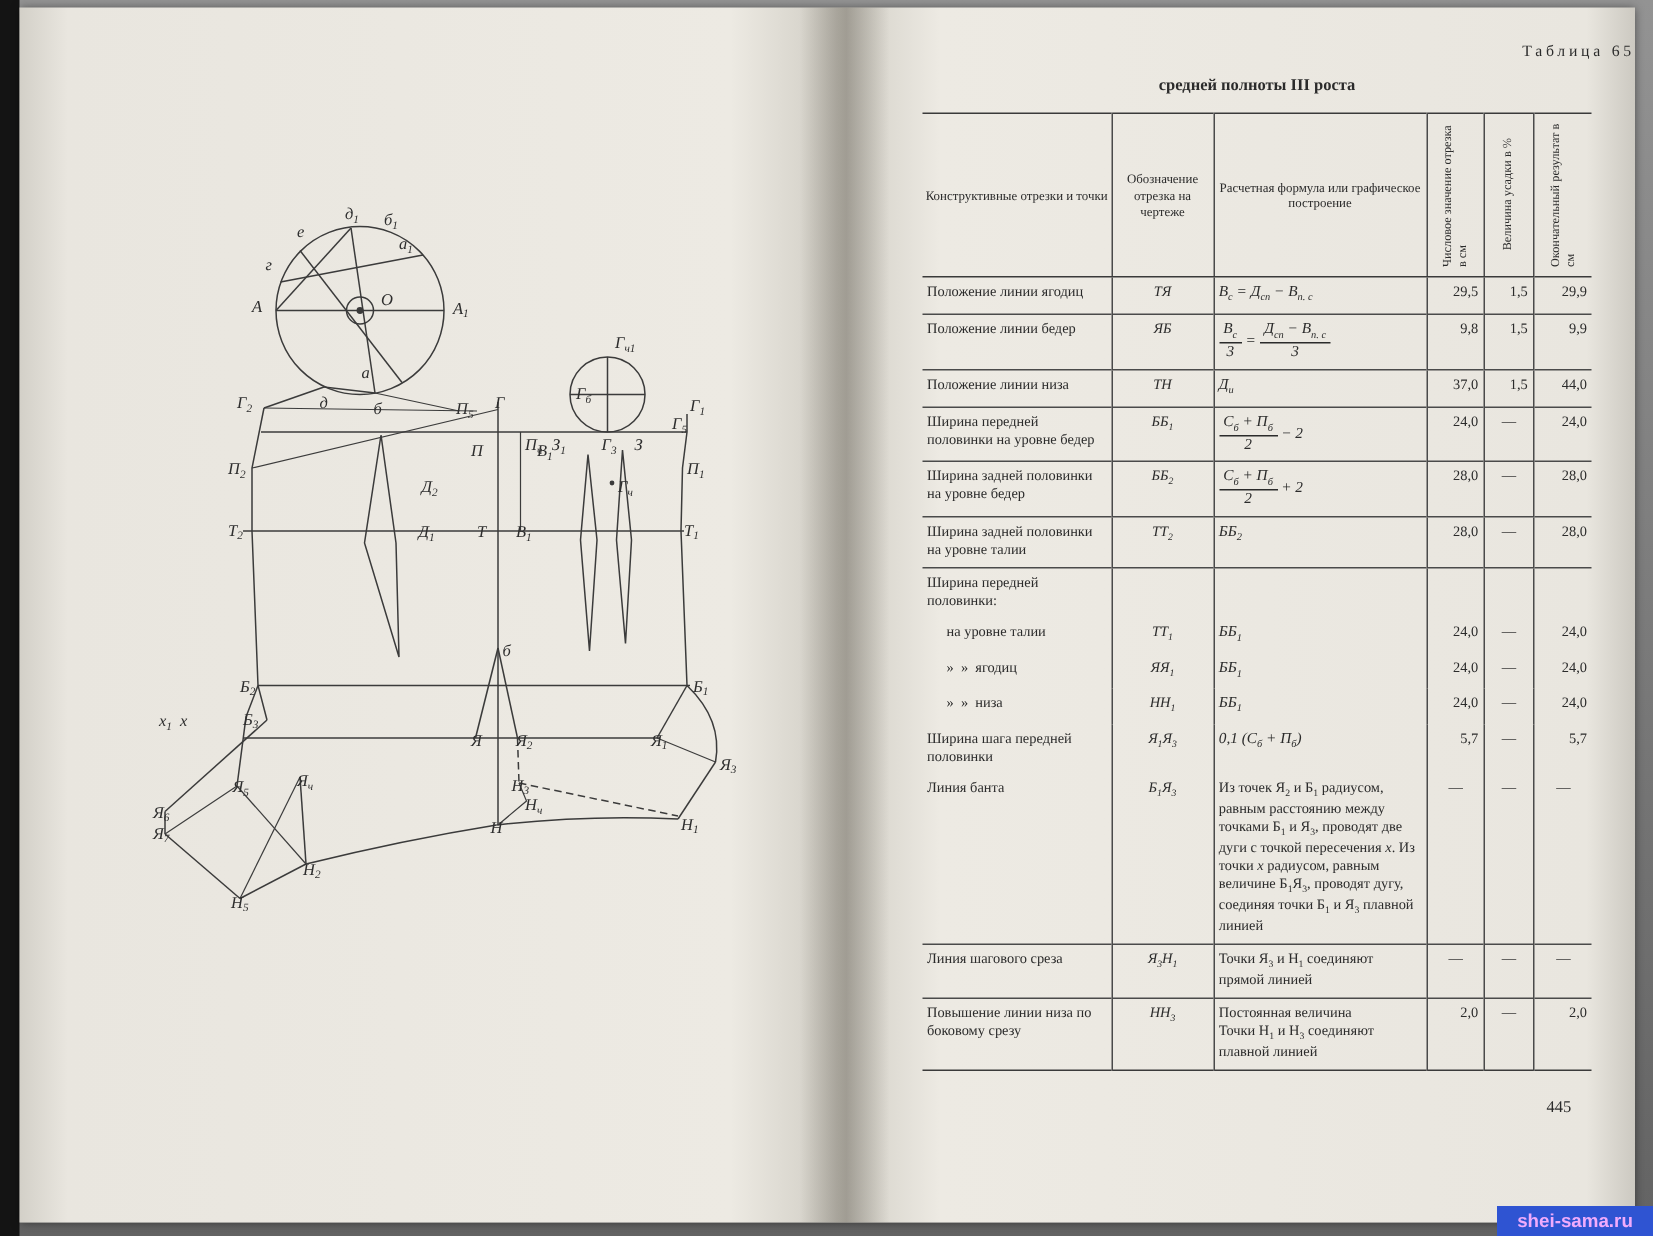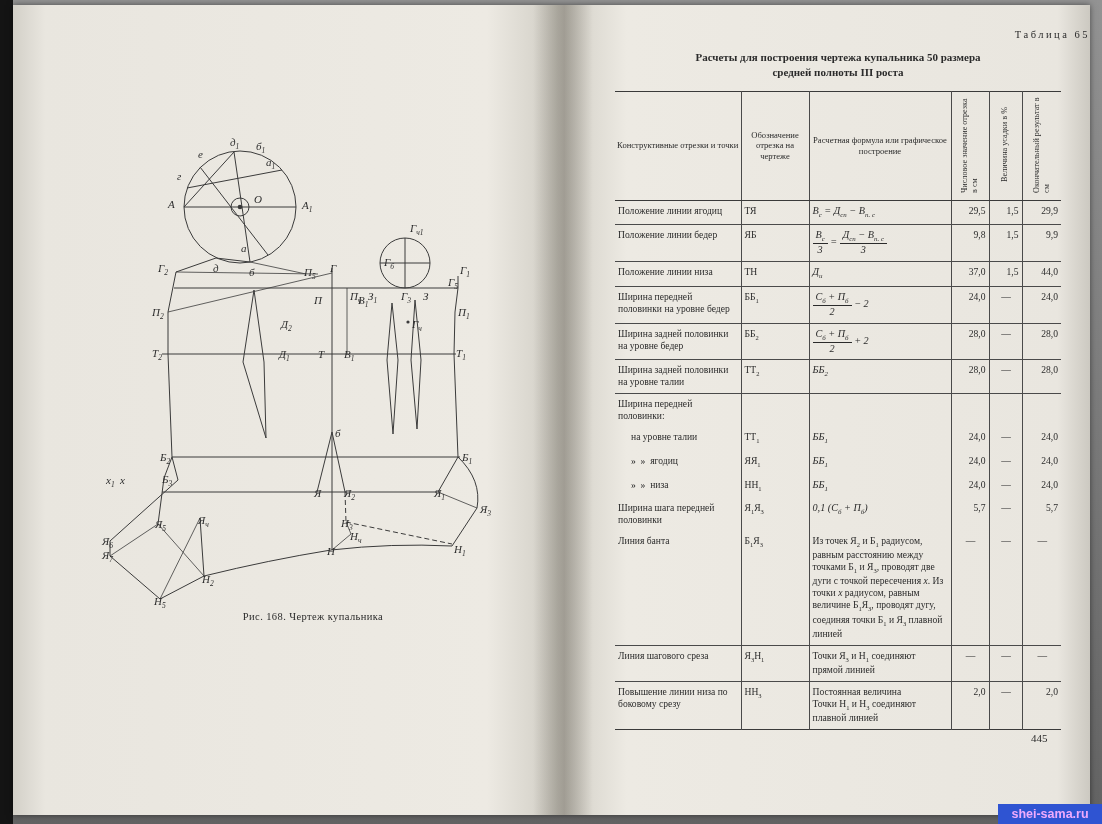--- a/index.html
+++ b/index.html
@@ -25,21 +25,21 @@
   table.calc th{border-bottom:1px solid #3a3a3a;font-weight:normal;font-size:8.6px;line-height:1.25;
                 vertical-align:middle;text-align:center;padding:2px 2px;height:104px;}
   table.calc th,table.calc td{border-left:1px solid #4a4a4a;}
   table.calc th:first-child,table.calc td:first-child{border-left:none;}
   .vert{writing-mode:vertical-rl;transform:rotate(180deg);margin:0 auto;font-size:8.2px;line-height:1.25;
         max-height:98px;display:inline-block;text-align:left;}
   table.calc td{font-size:9.6px;line-height:1.25;vertical-align:top;padding:4px 3px 5px 3px;}
   tr.div td{border-top:1px solid #4a4a4a;}
   td.lbl{padding-left:3px;}
   td.lbl.ind{padding-left:16px;}
-  td.desig{font-size:10.2px;}
+  td.desig{text-align:center;font-style:italic;font-size:10.2px;}
   td.formula.fm{font-style:italic;font-size:10.2px;}
   td.formula{padding-left:6px;}
   td.val{text-align:right;padding-right:6px;font-size:9.8px;margin-left:48px;}
   td.val.dash{text-align:center;padding-right:2px;}
   sub{font-size:.68em;}
   .frac{display:inline-block;text-align:center;vertical-align:middle;line-height:1.15;}
   .fnum{display:block;padding:0 3px;}
   .fden{display:block;border-top:1px solid #2b2b2b;padding:0 3px;}
   .pageno{position:absolute;left:462px;top:727px;font-size:11px;}
   .watermark{position:absolute;left:998px;top:804px;width:104px;height:20px;background:#2f54d2;
@@ -161,29 +161,27 @@
             <text x="330" y="487" class="dlab">Я<tspan dy="2.5" font-size="7.5">2</tspan></text>
             <text x="327" y="517" class="dlab">Н<tspan dy="2.5" font-size="7.5">3</tspan></text>
             <text x="336" y="530" class="dlab">Н<tspan dy="2.5" font-size="7.5">ч</tspan></text>
             <text x="313" y="545" class="dlab">Н</text>
             <text x="448" y="451" class="dlab">Б<tspan dy="2.5" font-size="7.5">1</tspan></text>
             <text x="420" y="487" class="dlab">Я<tspan dy="2.5" font-size="7.5">1</tspan></text>
             <text x="466" y="503" class="dlab">Я<tspan dy="2.5" font-size="7.5">3</tspan></text>
             <text x="440" y="543" class="dlab">Н<tspan dy="2.5" font-size="7.5">1</tspan></text>
           </g>
       </svg>
-      <div class="caption">Рис. 168. Чертеж купальника</div>
     </div>
 
     <div class="gutter"></div>
 
     <div class="page right">
       <div class="table-tag">Таблица 65</div>
       <div class="tbl-title">
-        <div>Расчеты для построения чертежа купальника 50 размера</div>
         <div>средней полноты III роста</div>
       </div>
       <table class="calc">
         <colgroup>
           <col style="width:126px">
             <col style="width:68px">
             <col style="width:142px">
           <col style="width:38px">
             <col style="width:33px">
             <col style="width:39px">

